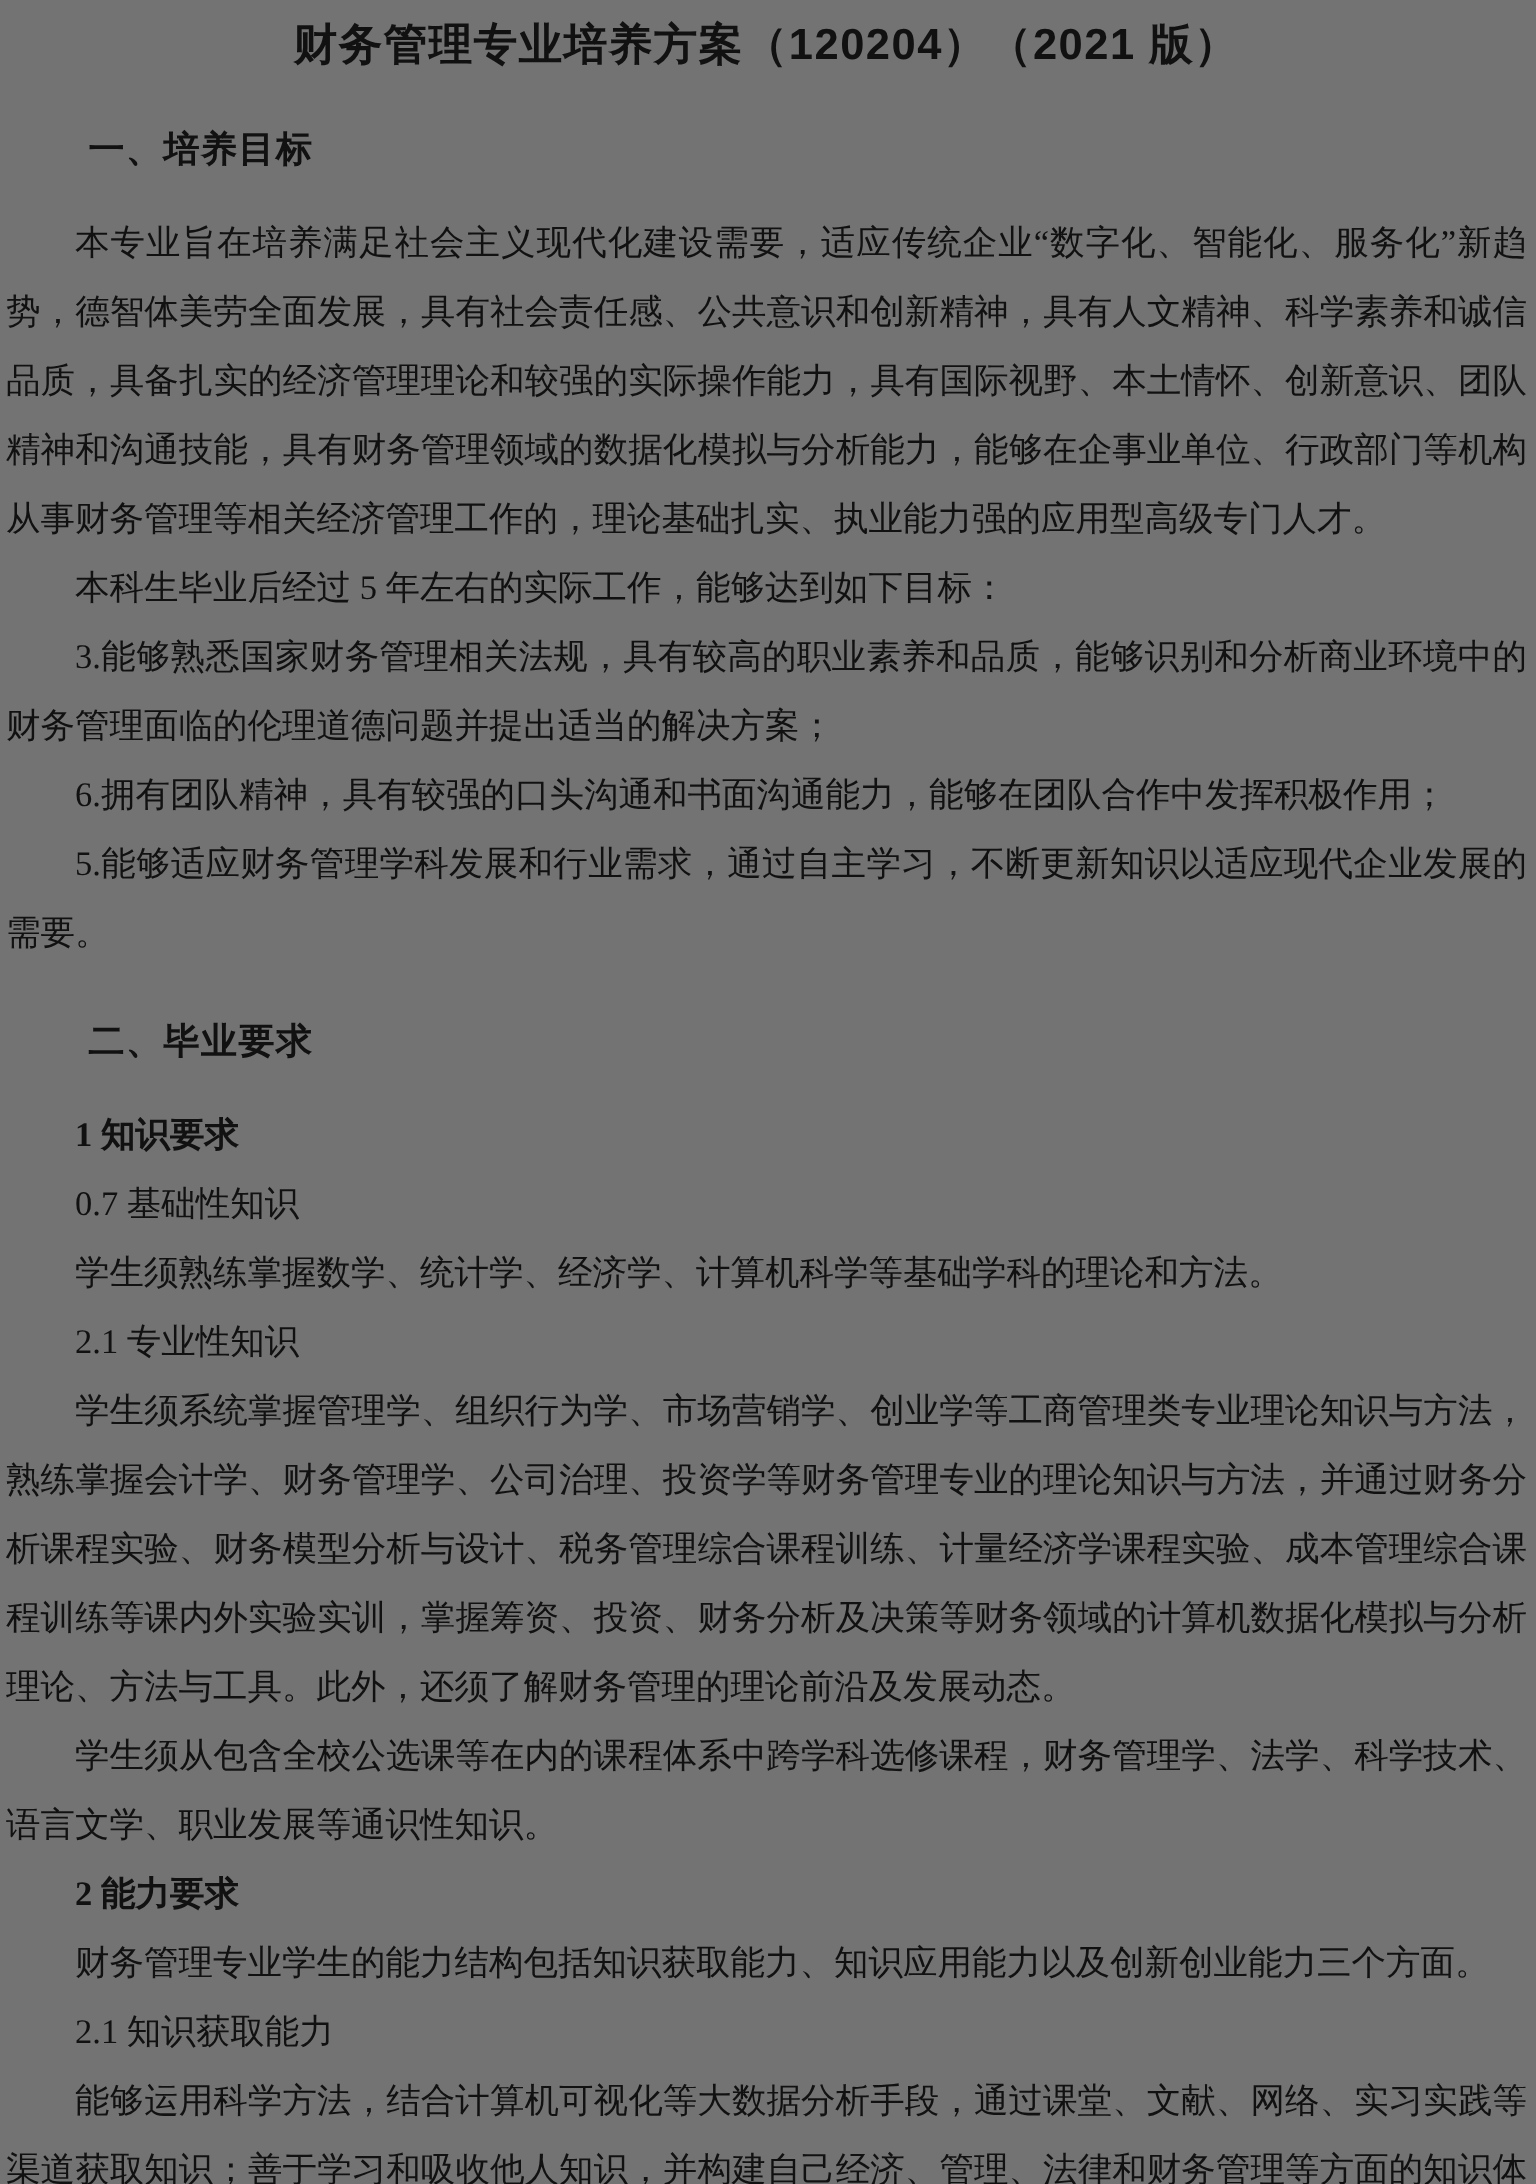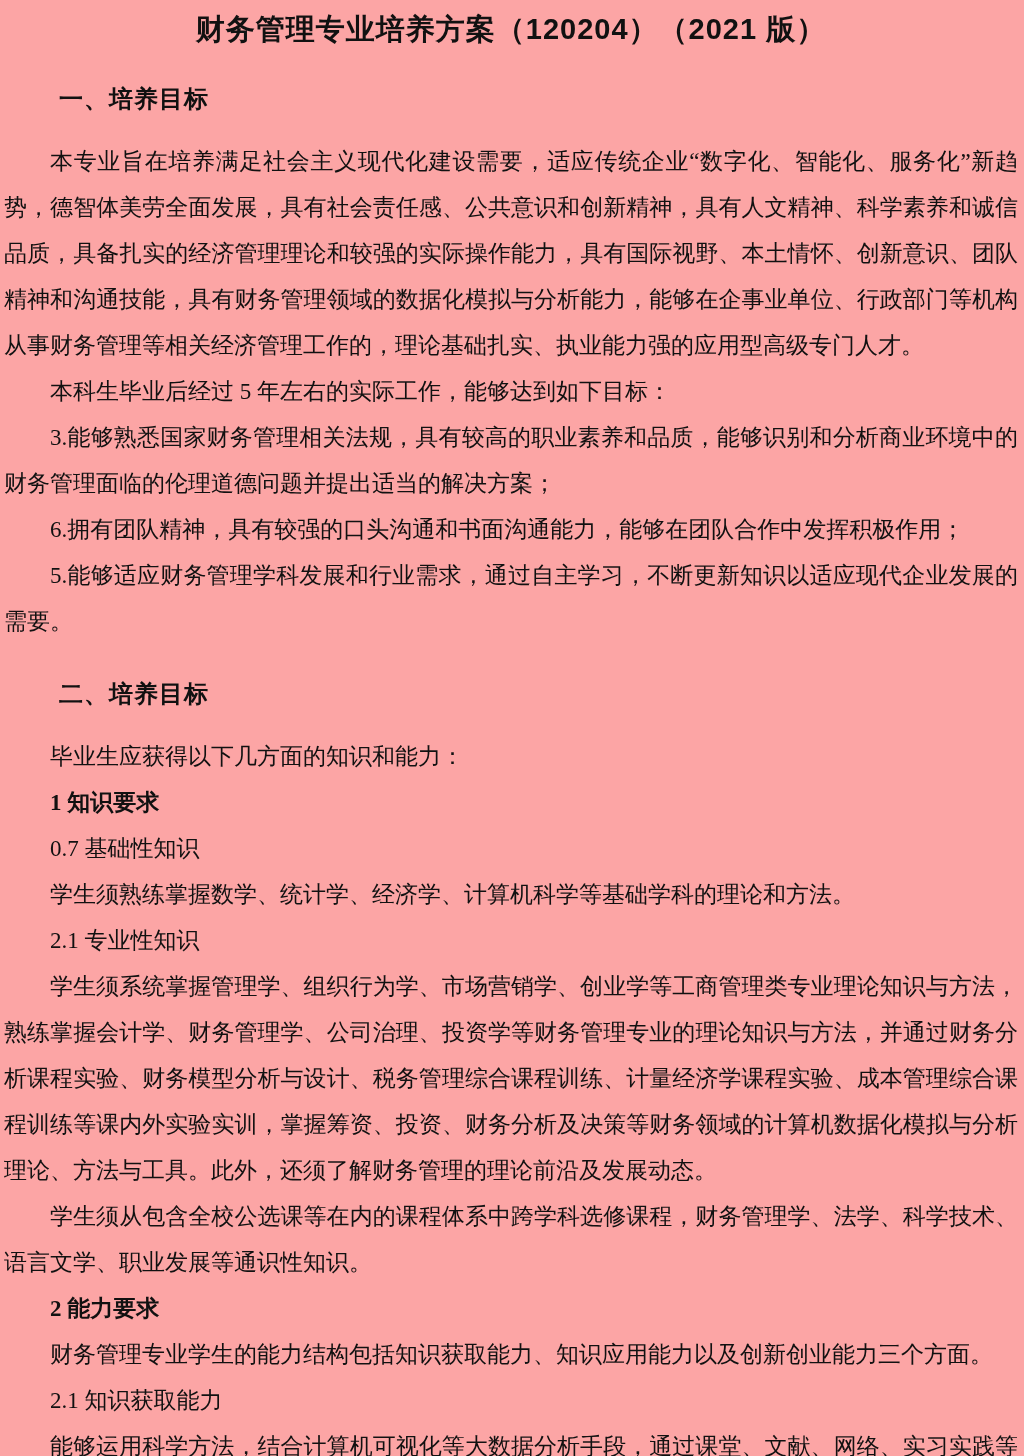--- a/index.html
+++ b/index.html
@@ -10,21 +10,21 @@
   body {
     width: 1024px;
     height: 1456px;
     overflow: hidden;
   }
   .page {
     box-sizing: border-box;
     width: 1024px;
     height: 1456px;
     padding: 6px 6px 0 4px;
-    background: #fca5a5;
+    background: #737373;
     color: #111111;
   }
   .doc-title {
     font-family: "Liberation Sans", "DejaVu Sans", sans-serif;
     font-weight: bold;
     font-size: 29px;
     text-align: center;
     margin: 4px 0 0 0;
     letter-spacing: 1px;
   }
@@ -62,23 +62,22 @@
   <h1 class="doc-title">财务管理专业培养方案（120204）（2021 版）</h1>
 
   <h2 class="sec-heading">一、培养目标</h2>
 
   <p class="para">本专业旨在培养满足社会主义现代化建设需要，适应传统企业“数字化、智能化、服务化”新趋势，德智体美劳全面发展，具有社会责任感、公共意识和创新精神，具有人文精神、科学素养和诚信品质，具备扎实的经济管理理论和较强的实际操作能力，具有国际视野、本土情怀、创新意识、团队精神和沟通技能，具有财务管理领域的数据化模拟与分析能力，能够在企事业单位、行政部门等机构从事财务管理等相关经济管理工作的，理论基础扎实、执业能力强的应用型高级专门人才。</p>
   <p class="para">本科生毕业后经过 5 年左右的实际工作，能够达到如下目标：</p>
   <p class="para">3.能够熟悉国家财务管理相关法规，具有较高的职业素养和品质，能够识别和分析商业环境中的财务管理面临的伦理道德问题并提出适当的解决方案；</p>
   <p class="para">6.拥有团队精神，具有较强的口头沟通和书面沟通能力，能够在团队合作中发挥积极作用；</p>
   <p class="para">5.能够适应财务管理学科发展和行业需求，通过自主学习，不断更新知识以适应现代企业发展的需要。</p>
 
-  <h2 class="sec-heading">二、培养目标</h2>
+  <h2 class="sec-heading">二、毕业要求</h2>
 
-  <p class="para">毕业生应获得以下几方面的知识和能力：</p>
   <p class="para bold">1 知识要求</p>
   <p class="para">0.7 基础性知识</p>
   <p class="para">学生须熟练掌握数学、统计学、经济学、计算机科学等基础学科的理论和方法。</p>
   <p class="para">2.1 专业性知识</p>
   <p class="para">学生须系统掌握管理学、组织行为学、市场营销学、创业学等工商管理类专业理论知识与方法，熟练掌握会计学、财务管理学、公司治理、投资学等财务管理专业的理论知识与方法，并通过财务分析课程实验、财务模型分析与设计、税务管理综合课程训练、计量经济学课程实验、成本管理综合课程训练等课内外实验实训，掌握筹资、投资、财务分析及决策等财务领域的计算机数据化模拟与分析理论、方法与工具。此外，还须了解财务管理的理论前沿及发展动态。</p>
   <p class="para">学生须从包含全校公选课等在内的课程体系中跨学科选修课程，财务管理学、法学、科学技术、语言文学、职业发展等通识性知识。</p>
   <p class="para bold">2 能力要求</p>
   <p class="para">财务管理专业学生的能力结构包括知识获取能力、知识应用能力以及创新创业能力三个方面。</p>
   <p class="para">2.1 知识获取能力</p>
   <p class="para">能够运用科学方法，结合计算机可视化等大数据分析手段，通过课堂、文献、网络、实习实践等渠道获取知识；善于学习和吸收他人知识，并构建自己经济、管理、法律和财务管理等方面的知识体系。具有自主学习意识和终身学习意识，了解拓展知识和能力的途径，掌握自主学习方法，有不断学习和适应发展的能力。</p>

